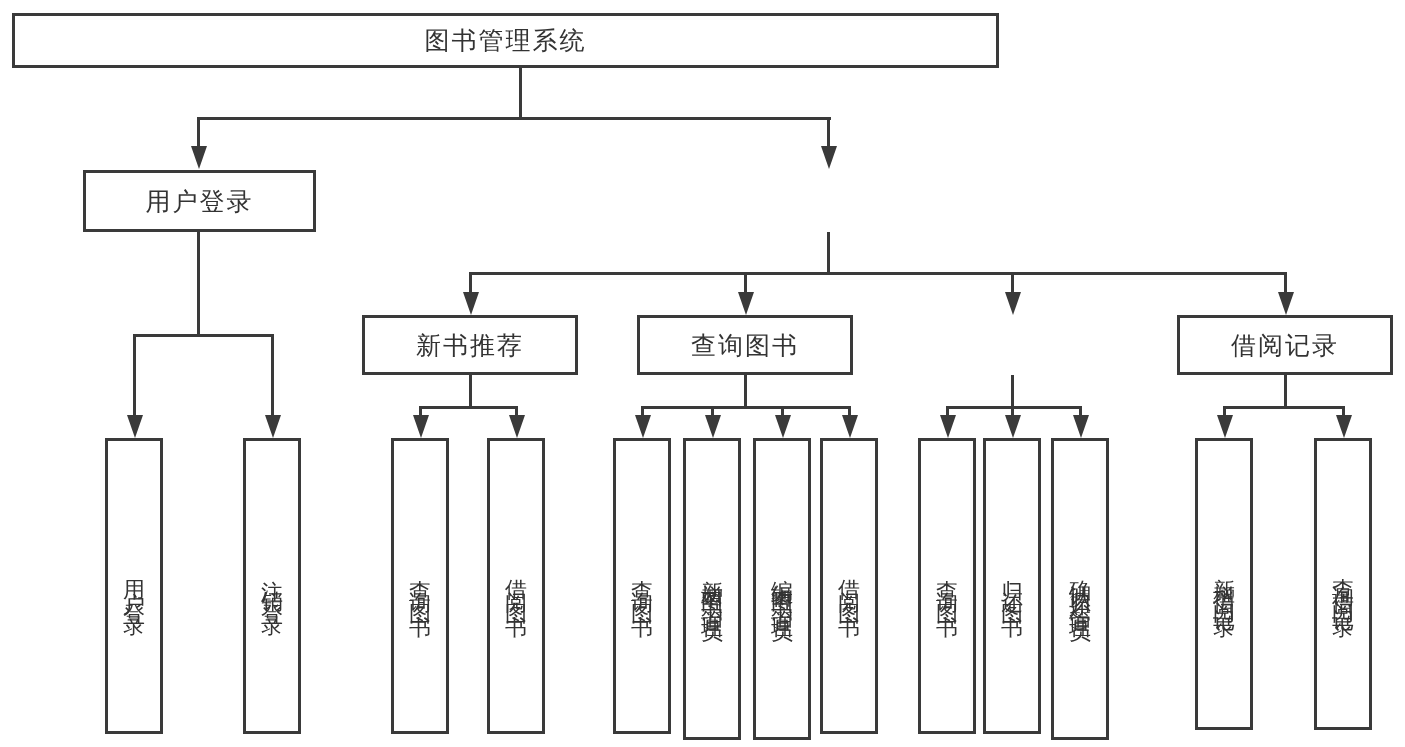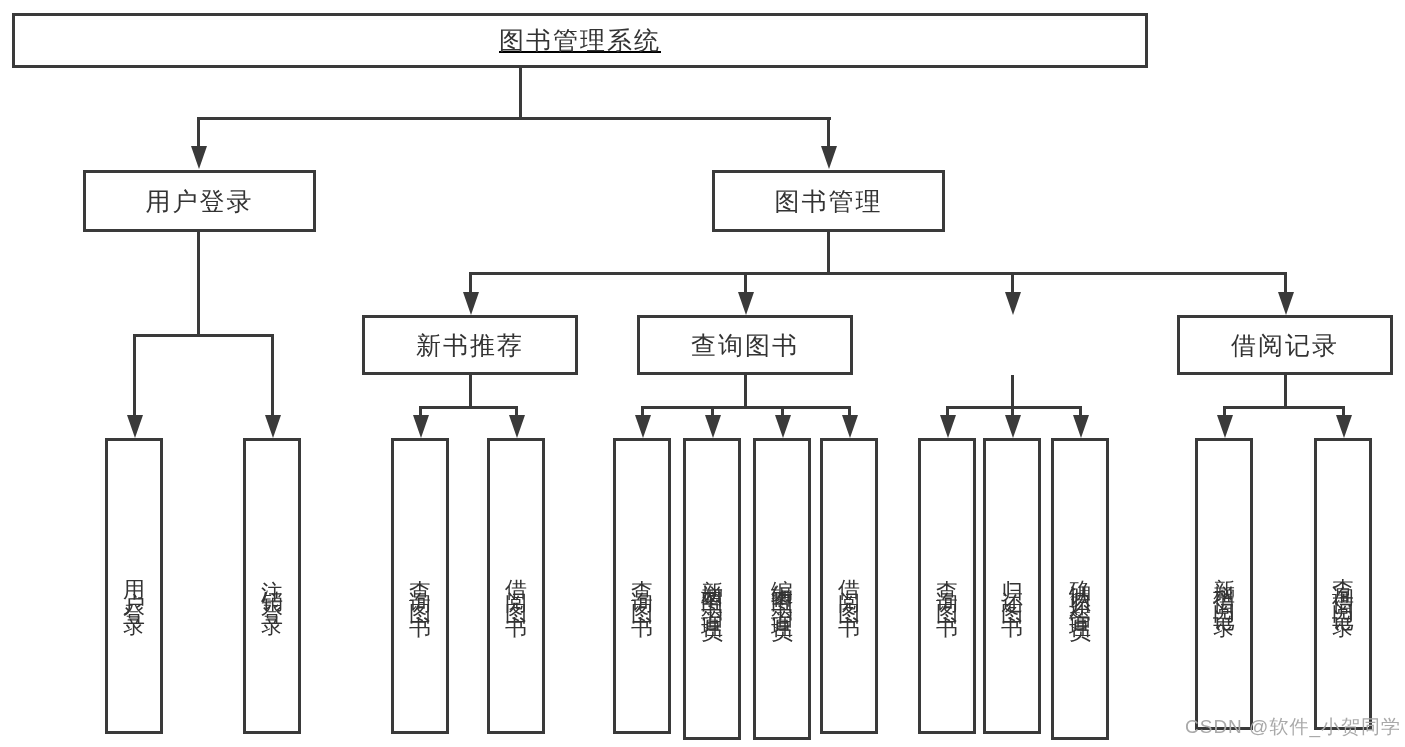--- a/index.html
+++ b/index.html
@@ -24,36 +24,33 @@
   .ahead{position:absolute;width:0;height:0;border-left:8px solid transparent;
          border-right:8px solid transparent;border-top:23px solid #3a3a3a;}
 
   .watermark{position:absolute;font-size:19px;color:#a9a9a9;letter-spacing:1px;white-space:nowrap;}
 </style>
 </head>
 <body>
 
 <div id="canvas">
 
-  <div class="nbox" style="left:12px;top:13px;width:1136px;height:55px;text-decoration:underline;">
+  <div class="nbox" style="left:12px;top:13px;width:987px;height:55px;">
     <span class="hlabel">图书管理系统</span>
   </div>
 
   <div class="vline" style="left:519px;top:68px;height:50px;"></div>
   <div class="hline" style="left:197px;top:117px;width:634px;"></div>
   <div class="vline" style="left:197px;top:117px;height:32px;"></div>
   <div class="ahead" style="left:191px;top:146px;"></div>
   <div class="vline" style="left:827px;top:117px;height:32px;"></div>
   <div class="ahead" style="left:821px;top:146px;"></div>
 
   <div class="nbox" style="left:83px;top:170px;width:233px;height:62px;">
     <span class="hlabel">用户登录</span>
-  </div>
-  <div class="nbox" style="left:712px;top:170px;width:233px;height:62px;">
-    <span class="hlabel">图书管理</span>
   </div>
 
   <div class="vline" style="left:197px;top:232px;height:103px;"></div>
   <div class="hline" style="left:133px;top:334px;width:141px;"></div>
   <div class="vline" style="left:133px;top:334px;height:83px;"></div>
   <div class="ahead" style="left:127px;top:415px;"></div>
   <div class="vline" style="left:271px;top:334px;height:83px;"></div>
   <div class="ahead" style="left:265px;top:415px;"></div>
 
   <div class="vline" style="left:827px;top:232px;height:41px;"></div>
@@ -148,15 +145,14 @@
     <span class="vlabel vlong">确认归还（管理员）</span>
   </div>
 
   <div class="nbox" style="left:1195px;top:438px;width:58px;height:292px;">
     <span class="vlabel vmid">新增借阅记录</span>
   </div>
   <div class="nbox" style="left:1314px;top:438px;width:58px;height:292px;">
     <span class="vlabel vmid">查询借阅记录</span>
   </div>
 
-  <div class="watermark" style="left:1185px;top:714px;">CSDN @软件_小贺同学</div>
 
 </div>
 
 </body></html>

